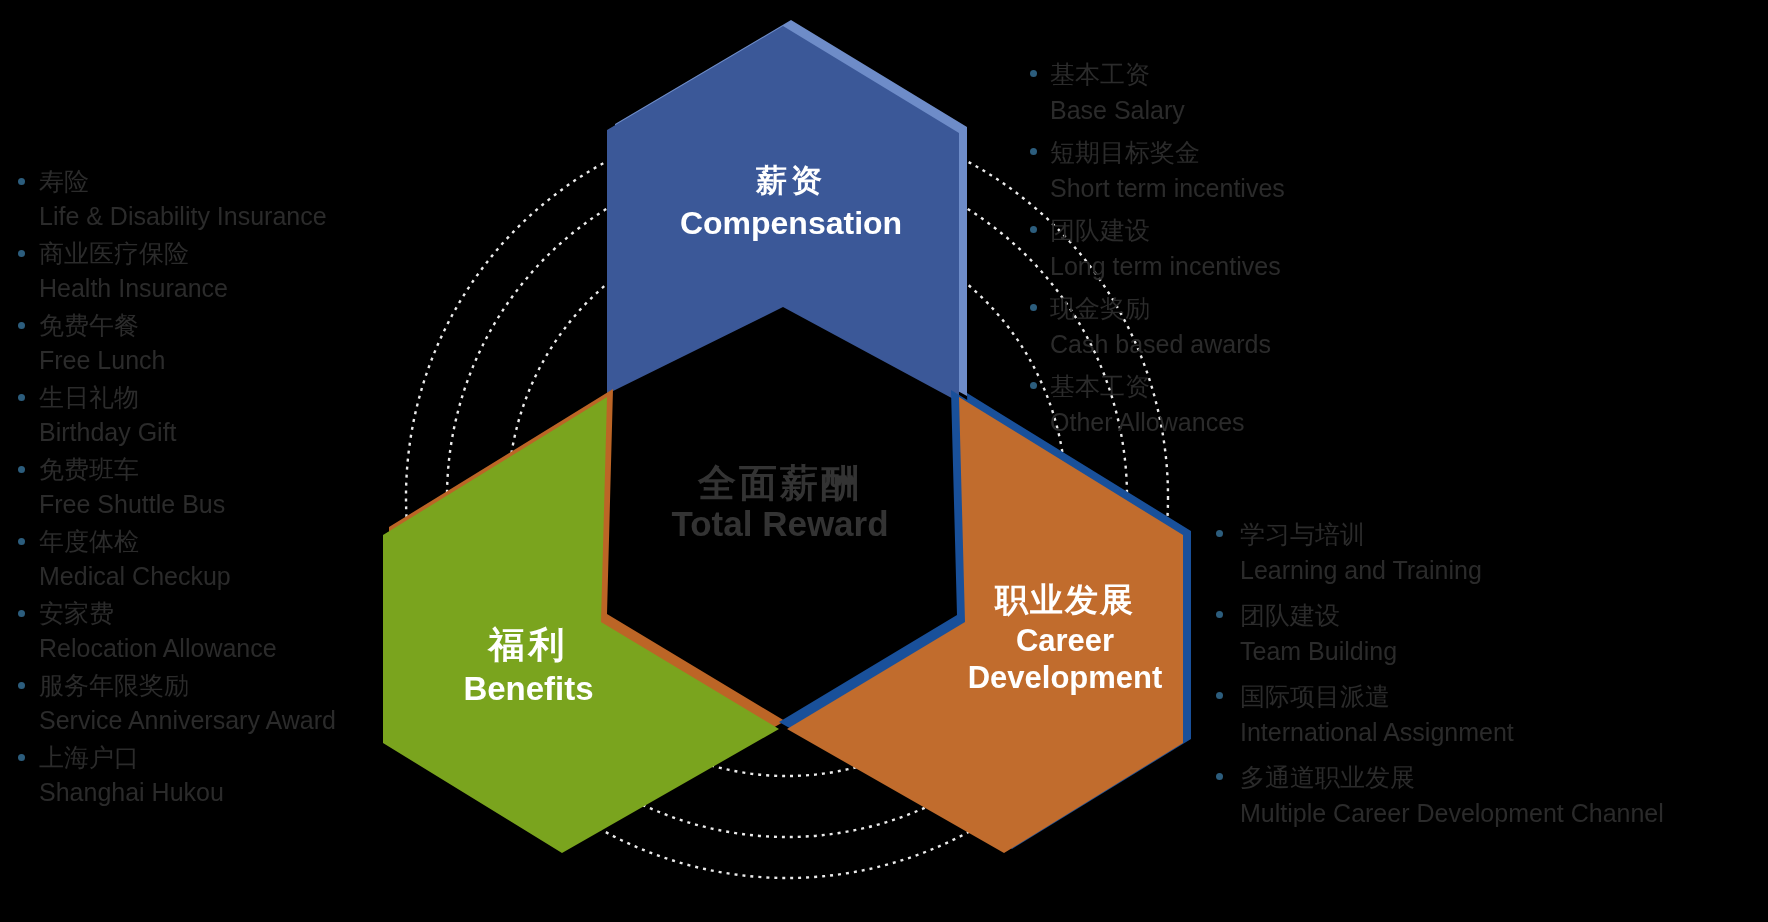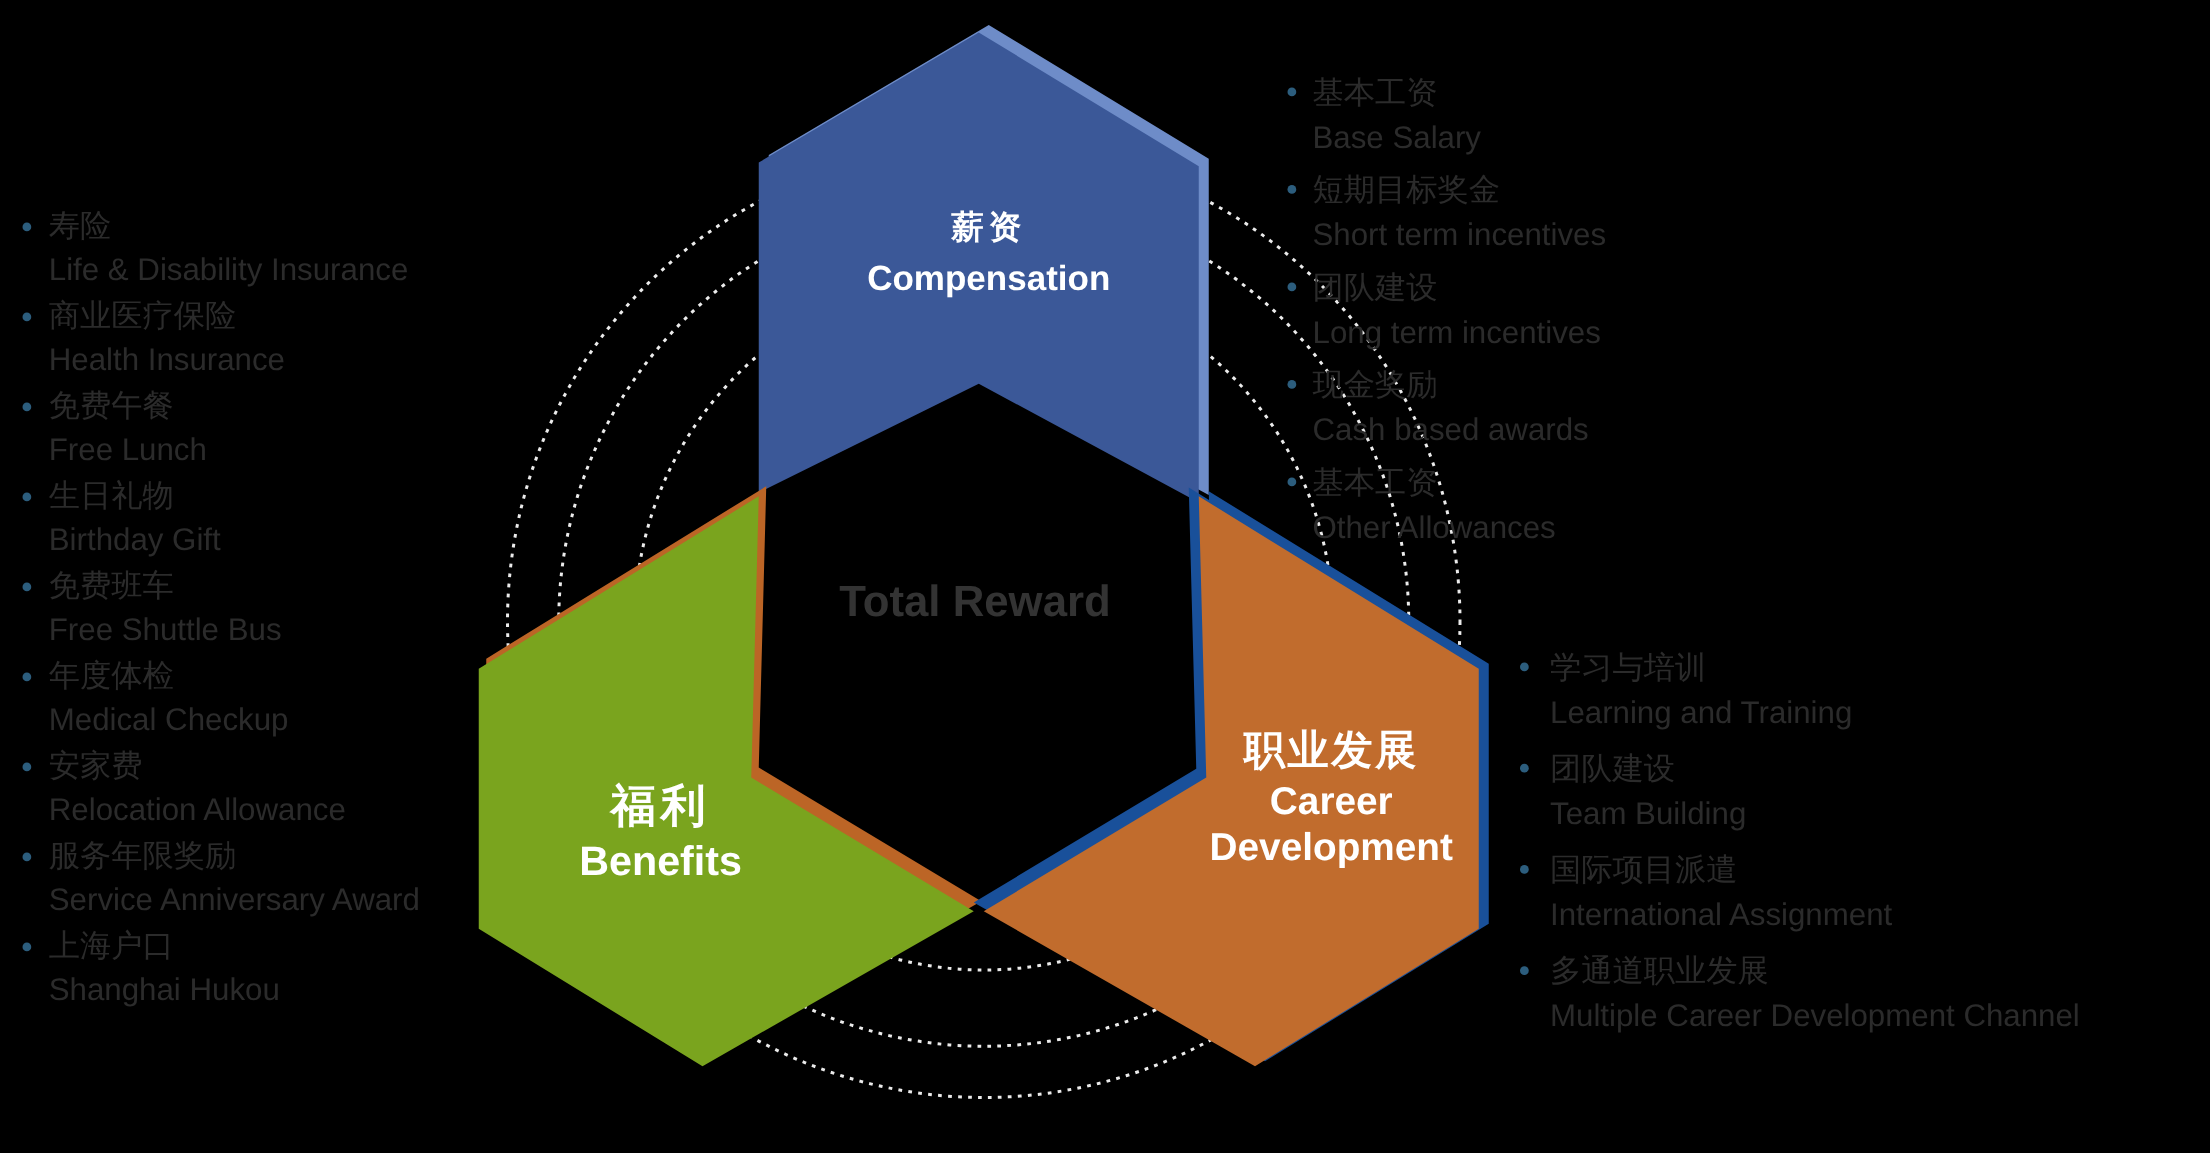--- a/index.html
+++ b/index.html
@@ -10,22 +10,22 @@
   }
   #shape-layer{position:absolute;left:0;top:0;}
   .dotted{fill:none;stroke-width:2.4;stroke-dasharray:3 5;opacity:.92;}
 
   
   .label{position:absolute;text-align:center;font-weight:bold;color:var(--label-text,#fff);}
   .label .zh-line{display:block;}
   .label .en-line{display:block;}
 
   #compensation-label{left:616px;top:160px;width:350px;}
-  #compensation-label .zh-line{font-size:26px;line-height:42px;letter-spacing:4px;}
-  #compensation-label .en-line{font-size:28px;line-height:42px;}
+  #compensation-label .zh-line{font-size:31px;line-height:42px;letter-spacing:4px;}
+  #compensation-label .en-line{font-size:32px;line-height:42px;}
 
   #benefits-label{left:396px;top:622px;width:265px;}
   #benefits-label .zh-line{font-size:36px;line-height:46px;letter-spacing:4px;}
   #benefits-label .en-line{font-size:33px;line-height:42px;}
 
   #career-label{left:930px;top:578px;width:270px;}
   #career-label .zh-line{font-size:33px;line-height:44px;letter-spacing:2px;}
   #career-label .en-line{font-size:31px;line-height:37px;}
 
   #total-reward-label{left:625px;top:462px;width:310px;color:var(--center-text,#333);}
@@ -84,20 +84,21 @@
     <span class="en-line">Benefits</span>
   </div>
 
   <div class="label" id="career-label">
     <span class="zh-line">职业发展</span>
     <span class="en-line">Career</span>
     <span class="en-line">Development</span>
   </div>
 
   <div class="label" id="total-reward-label">
+    <span class="zh-line">全面薪酬</span>
     <span class="en-line">Total Reward</span>
   </div>
 
   <div class="rlist" id="list-benefits">
 
       <div class="li">
         <span class="bullet"></span>
         <span class="zh">寿险</span>
         <span class="en">Life &amp; Disability Insurance</span>
       </div>

